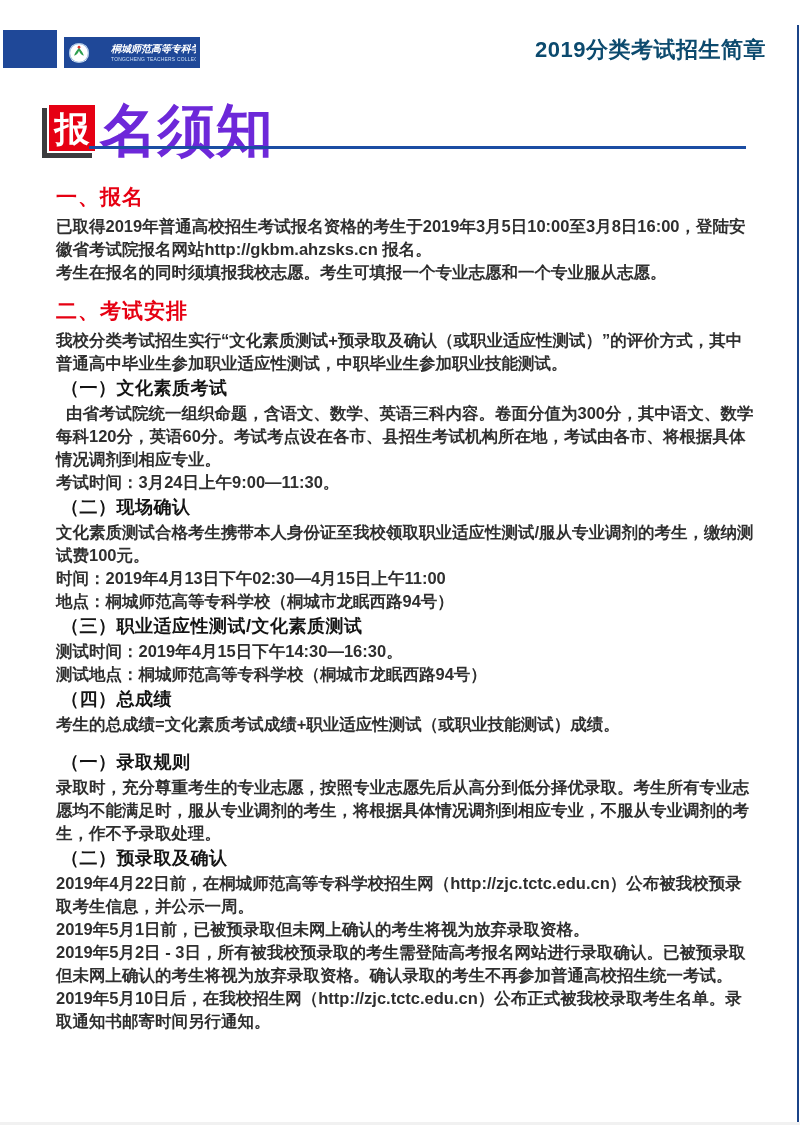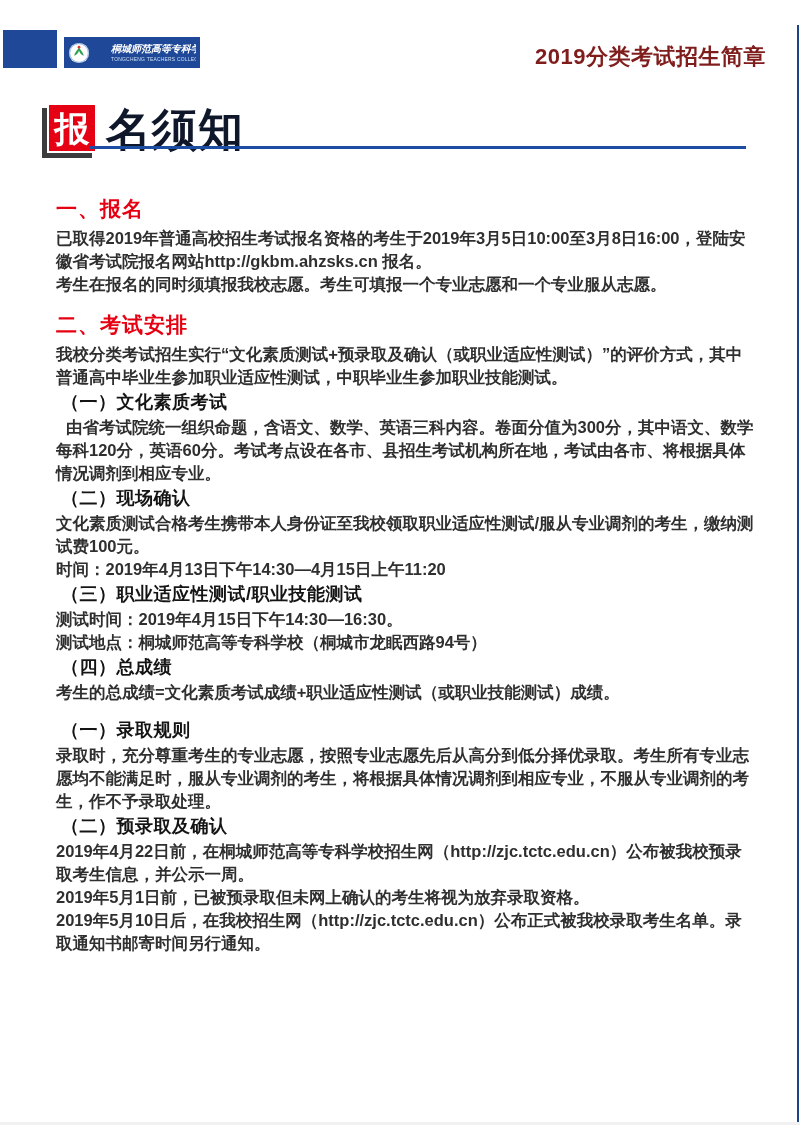--- a/index.html
+++ b/index.html
@@ -15,47 +15,47 @@
   .logo-banner{
     position:absolute;left:64px;top:37px;width:136px;height:31px;background:#1f4898;
     display:flex;align-items:center;gap:21px;padding:0 4px;box-sizing:border-box;
   }
   .logo-circle{width:22px;height:22px;flex:none;}
   .logo-texts{display:flex;flex-direction:column;line-height:1;overflow:hidden;}
   .logo-cn{color:#ffffff;font-size:10px;font-weight:700;font-style:italic;white-space:nowrap;}
   .logo-en{color:#cfe0f5;font-size:6px;letter-spacing:.3px;white-space:nowrap;
            transform:scaleX(.82);transform-origin:left;margin-top:2px;}
   .doc-title{
-    position:absolute;top:42px;right:34px;font-size:22px;font-weight:800;
-    color:#7f1d1d;letter-spacing:.5px;white-space:nowrap;
+    position:absolute;top:35px;right:34px;font-size:22px;font-weight:800;
+    color:#0c4a6e;letter-spacing:.5px;white-space:nowrap;
   }
 
   
   .notice-banner{position:absolute;left:47px;top:103px;display:flex;align-items:flex-end;}
   .notice-box{
     position:relative;width:46px;height:46px;background:#e60013;border:2px solid #ffffff;
     box-shadow:-5px 5px 0 #3c3c3e;display:flex;align-items:center;justify-content:center;
     color:#ffffff;font-size:35px;font-weight:900;line-height:1;
   }
   .notice-rest{
-    font-size:45px;font-weight:900;color:#0f172a;line-height:46px;margin-left:9px;
+    font-size:57px;font-weight:900;color:#6d28d9;line-height:46px;margin-left:3px;
     letter-spacing:1px;white-space:nowrap;
   }
   .notice-underline{position:absolute;left:89px;top:146px;width:657px;height:3px;background:#1b4da3;}
 
   
   .content{
     position:absolute;left:56px;top:180px;width:700px;
     color:#2f2f2f;font-size:16.5px;line-height:23px;font-weight:700;
   }
   .sec{margin-top:14px;}
   .sec:first-child{margin-top:0;}
   .sec-title{
     color:#e60012;font-size:21px;line-height:25px;font-weight:800;
-    margin:16px 0 6px 0;letter-spacing:1px;
+    margin:4px 0 6px 0;letter-spacing:1px;
   }
   .sub-title{
     color:#141414;font-size:18px;line-height:25px;font-weight:800;
     margin:1px 0 1px 0;padding-left:5px;letter-spacing:.5px;
   }
   .para{margin:0;}
   .para.indent{text-indent:10px;}
 </style>
 </head>
 <body>
@@ -92,32 +92,35 @@
     <h2 class="sec-title">一、报名</h2>
     <p class="para">已取得2019年普通高校招生考试报名资格的考生于2019年3月5日10:00至3月8日16:00，登陆安徽省考试院报名网站http://gkbm.ahzsks.cn 报名。</p>
     <p class="para">考生在报名的同时须填报我校志愿。考生可填报一个专业志愿和一个专业服从志愿。</p>
   </div>
 
   <div class="sec">
     <h2 class="sec-title">二、考试安排</h2>
     <p class="para">我校分类考试招生实行“文化素质测试+预录取及确认（或职业适应性测试）”的评价方式，其中普通高中毕业生参加职业适应性测试，中职毕业生参加职业技能测试。</p>
     <h3 class="sub-title">（一）文化素质考试</h3>
     <p class="para indent">由省考试院统一组织命题，含语文、数学、英语三科内容。卷面分值为300分，其中语文、数学每科120分，英语60分。考试考点设在各市、县招生考试机构所在地，考试由各市、将根据具体情况调剂到相应专业。</p>
+    <p class="para">考试时间：3月24日上午9:00—11:30。</p>
     <h3 class="sub-title">（二）现场确认</h3>
     <p class="para">文化素质测试合格考生携带本人身份证至我校领取职业适应性测试/服从专业调剂的考生，缴纳测试费100元。</p>
-    <p class="para">时间：2019年4月13日下午14:30—4月15日上午11:20</p>
-    <h3 class="sub-title">（三）职业适应性测试/职业技能测试</h3>
+    <p class="para">时间：2019年4月13日下午02:30—4月15日上午11:00</p>
+    <p class="para">地点：桐城师范高等专科学校（桐城市龙眠西路94号）</p>
+    <h3 class="sub-title">（三）职业适应性测试/文化素质测试</h3>
     <p class="para">测试时间：2019年4月15日下午14:30—16:30。</p>
     <p class="para">测试地点：桐城师范高等专科学校（桐城市龙眠西路94号）</p>
     <h3 class="sub-title">（四）总成绩</h3>
     <p class="para">考生的总成绩=文化素质考试成绩+职业适应性测试（或职业技能测试）成绩。</p>
   </div>
 
   <div class="sec">
     <h3 class="sub-title">（一）录取规则</h3>
     <p class="para">录取时，充分尊重考生的专业志愿，按照专业志愿先后从高分到低分择优录取。考生所有专业志愿均不能满足时，服从专业调剂的考生，将根据具体情况调剂到相应专业，不服从专业调剂的考生，作不予录取处理。</p>
     <h3 class="sub-title">（二）预录取及确认</h3>
     <p class="para">2019年4月22日前，在桐城师范高等专科学校招生网（http://zjc.tctc.edu.cn）公布被我校预录取考生信息，并公示一周。</p>
     <p class="para">2019年5月1日前，已被预录取但未网上确认的考生将视为放弃录取资格。</p>
+    <p class="para">2019年5月2日 - 3日，所有被我校预录取的考生需登陆高考报名网站进行录取确认。已被预录取但未网上确认的考生将视为放弃录取资格。确认录取的考生不再参加普通高校招生统一考试。</p>
     <p class="para">2019年5月10日后，在我校招生网（http://zjc.tctc.edu.cn）公布正式被我校录取考生名单。录取通知书邮寄时间另行通知。</p>
   </div>
 
 </div>
 
 </body></html>

